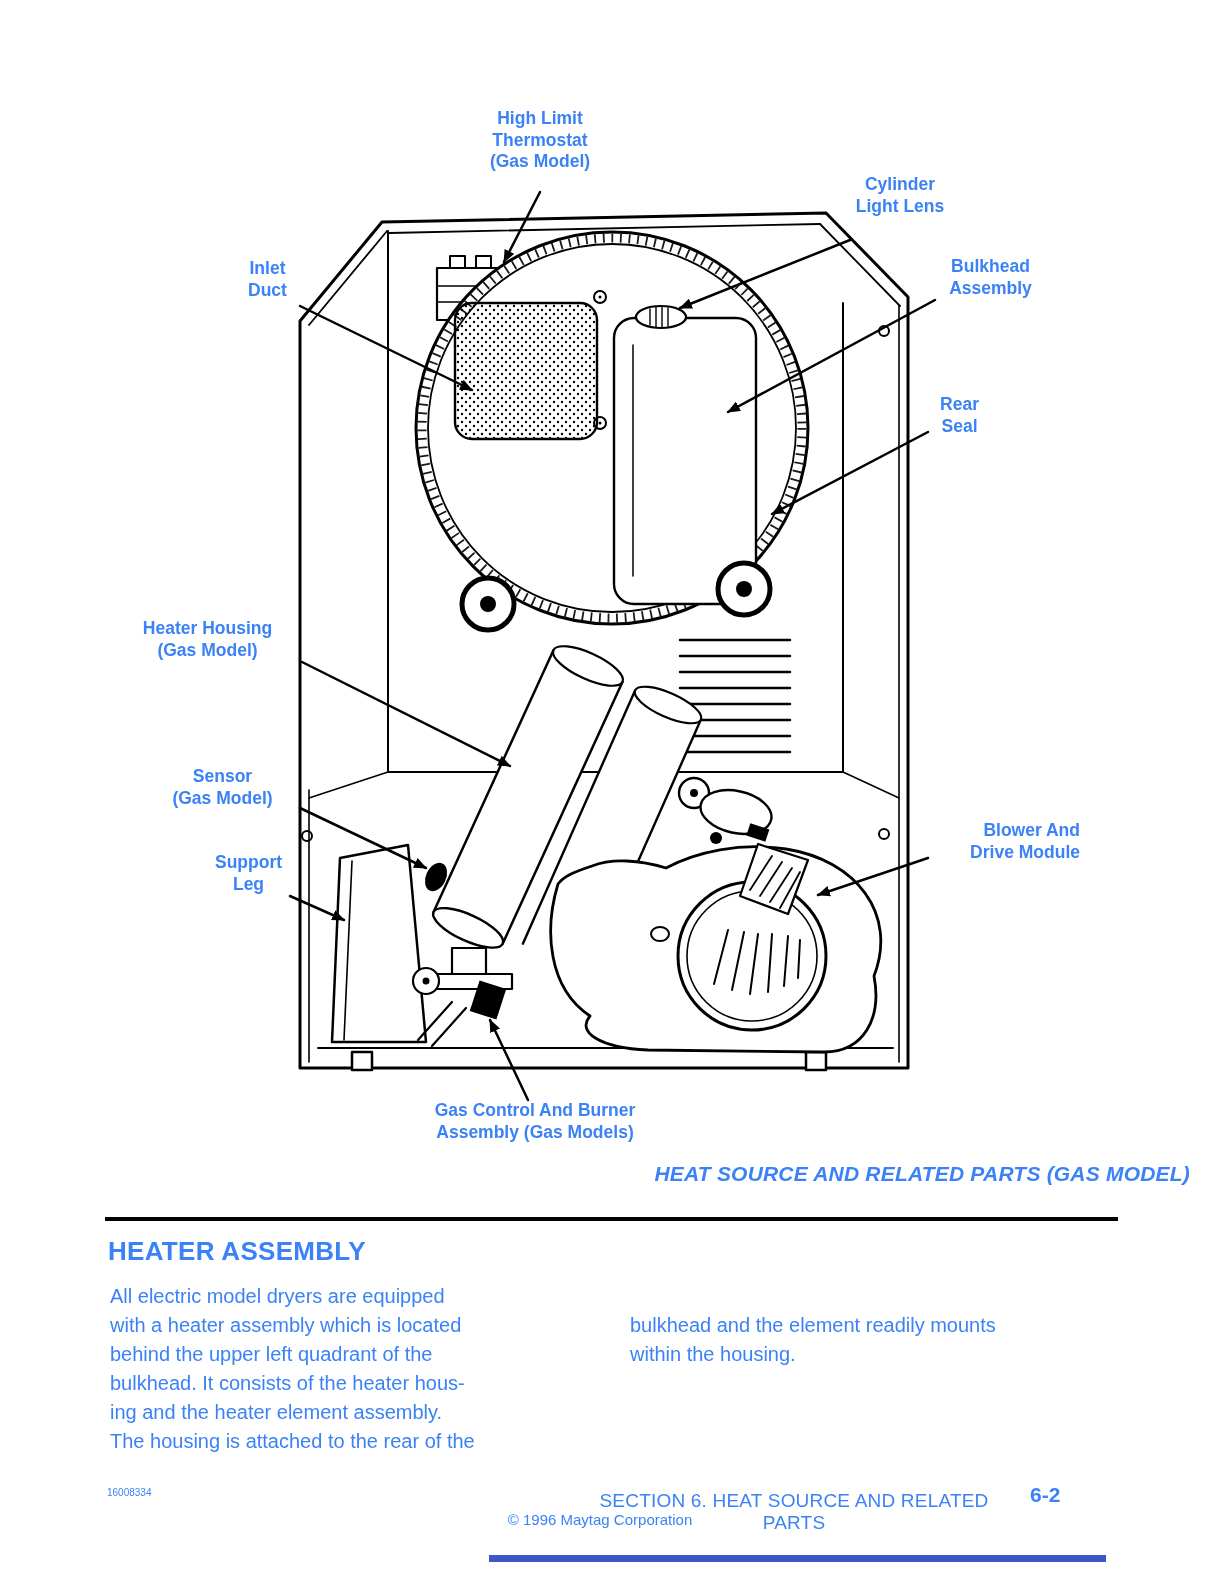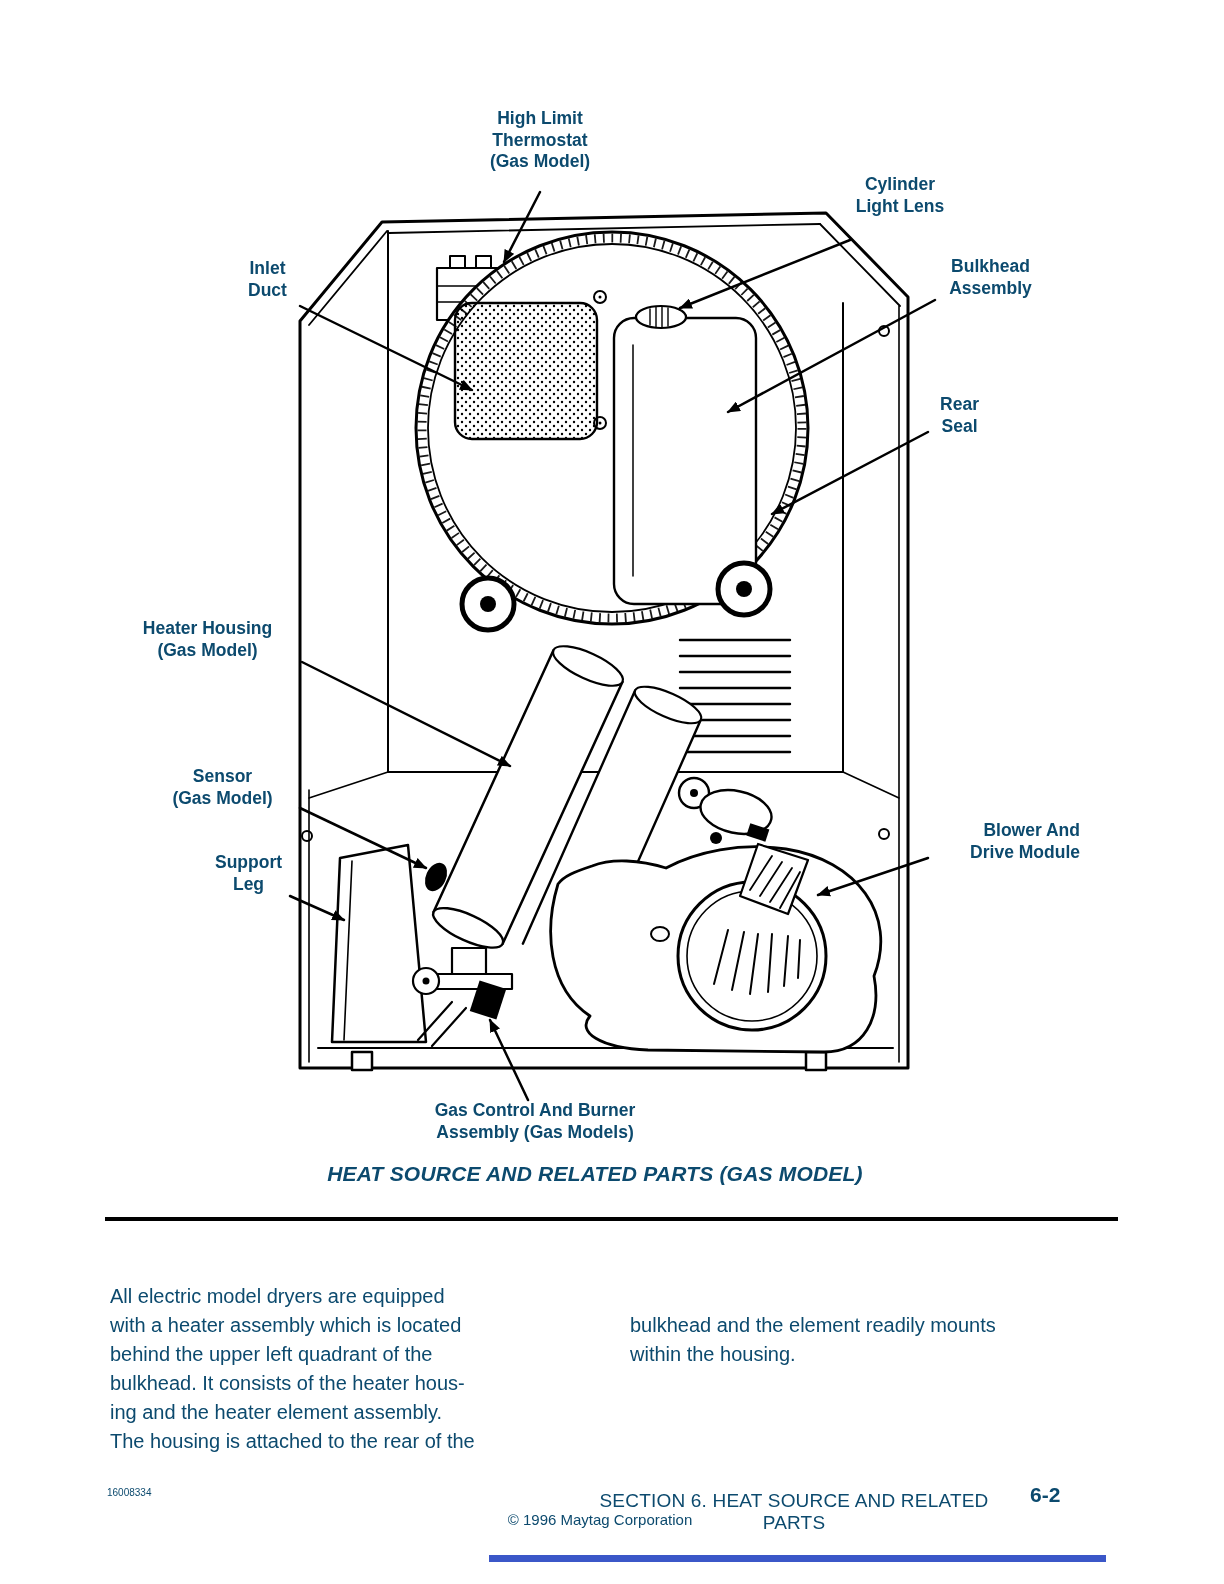--- a/index.html
+++ b/index.html
@@ -1,28 +1,28 @@
 <!DOCTYPE html>
 <html><head>
 <meta charset="utf-8">
 <style>
   html,body{margin:0;padding:0;background:#e8e8e8;}
   .page{
     position:relative;width:1224px;height:1584px;background:#fff;
-    font-family:"Liberation Sans",sans-serif;color:#0c4a6e;overflow:hidden;
+    font-family:"Liberation Sans",sans-serif;color:#3b82f6;overflow:hidden;
     margin:0 auto;
   }
   .art{position:absolute;left:0;top:0;width:1224px;height:1584px;}
   .lbl{
     position:absolute;font-weight:bold;font-size:17.5px;line-height:1.24;
     text-align:center;white-space:pre-line;
   }
   .align-left{text-align:right;}
   .caption{
-    position:absolute;left:0;top:1162px;width:1190px;text-align:center;
+    position:absolute;left:0;top:1162px;width:1190px;text-align:right;
     font-weight:bold;font-style:italic;font-size:21px;letter-spacing:.2px;
   }
   .rule{position:absolute;left:105px;top:1217px;width:1013px;height:4px;background:#000;}
   .heading{position:absolute;left:108px;top:1236px;margin:0;font-size:26px;font-weight:bold;letter-spacing:.3px;}
   .col{position:absolute;top:1282px;font-size:20px;line-height:29px;white-space:pre-line;}
   .col-left{left:110px;width:495px;}
   .col-right{left:617px;width:495px;margin-left:13px;}
   .para{margin:0;white-space:pre-line;}
   .para + .para{margin-top:31px;}
   .ft-part{position:absolute;left:107px;top:1487px;font-size:10px;}
@@ -187,20 +187,21 @@
   <div class="lbl" style="left:196px;top:852px;width:105px">Support
 Leg</div>
   <div class="lbl align-left" style="left:930px;top:820px;width:150px">Blower And
 Drive Module</div>
   <div class="lbl" style="left:380px;top:1100px;width:310px">Gas Control And Burner
 Assembly (Gas Models)</div>
 
   <div class="caption">HEAT SOURCE AND RELATED PARTS (GAS MODEL)</div>
 
   <div class="rule"></div>
+  <h1 class="heading">HEATER ASSEMBLY</h1>
 
   <div class="col col-left">All electric model dryers are equipped
 with a heater assembly which is located
 behind the upper left quadrant of the
 bulkhead.  It consists of the heater hous-
 ing and the heater element assembly.
 The housing is attached to the rear of the</div>
   <div class="col col-right">
     <p class="para">bulkhead and the element readily mounts
 within the housing.</p>

